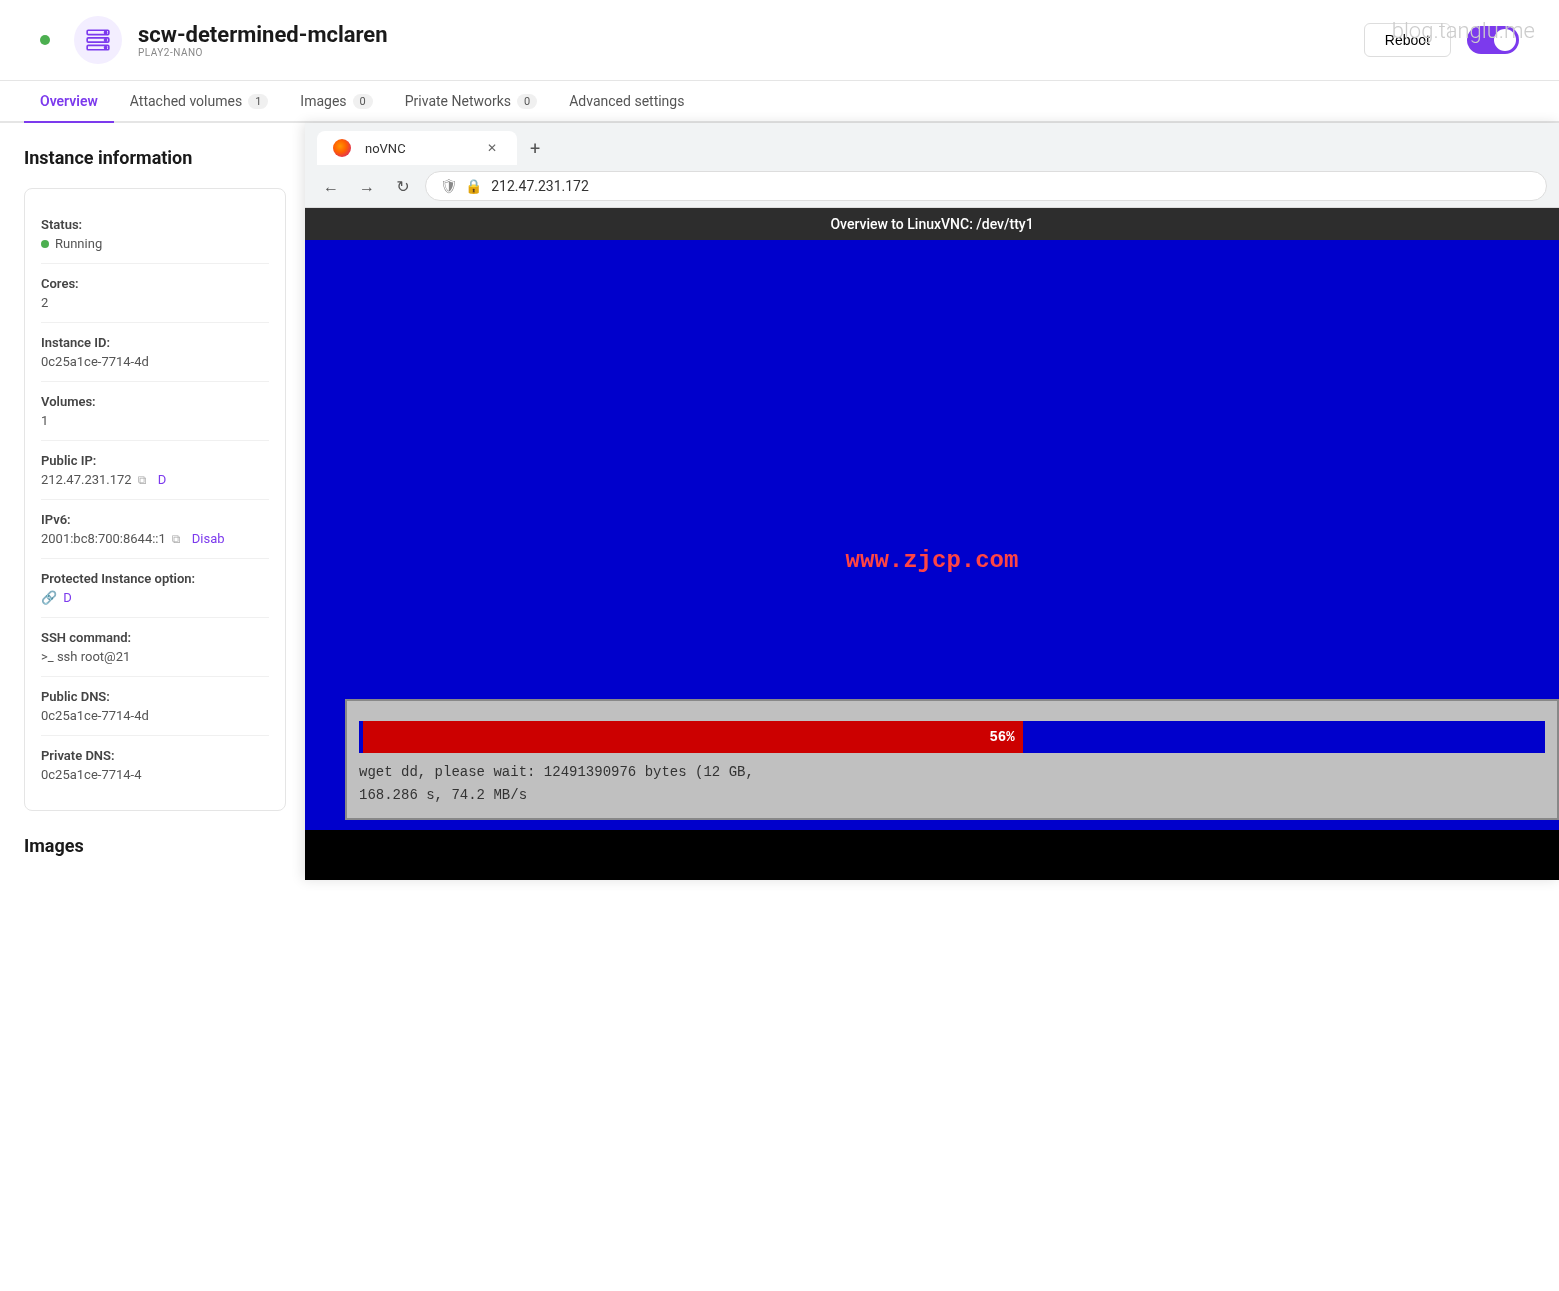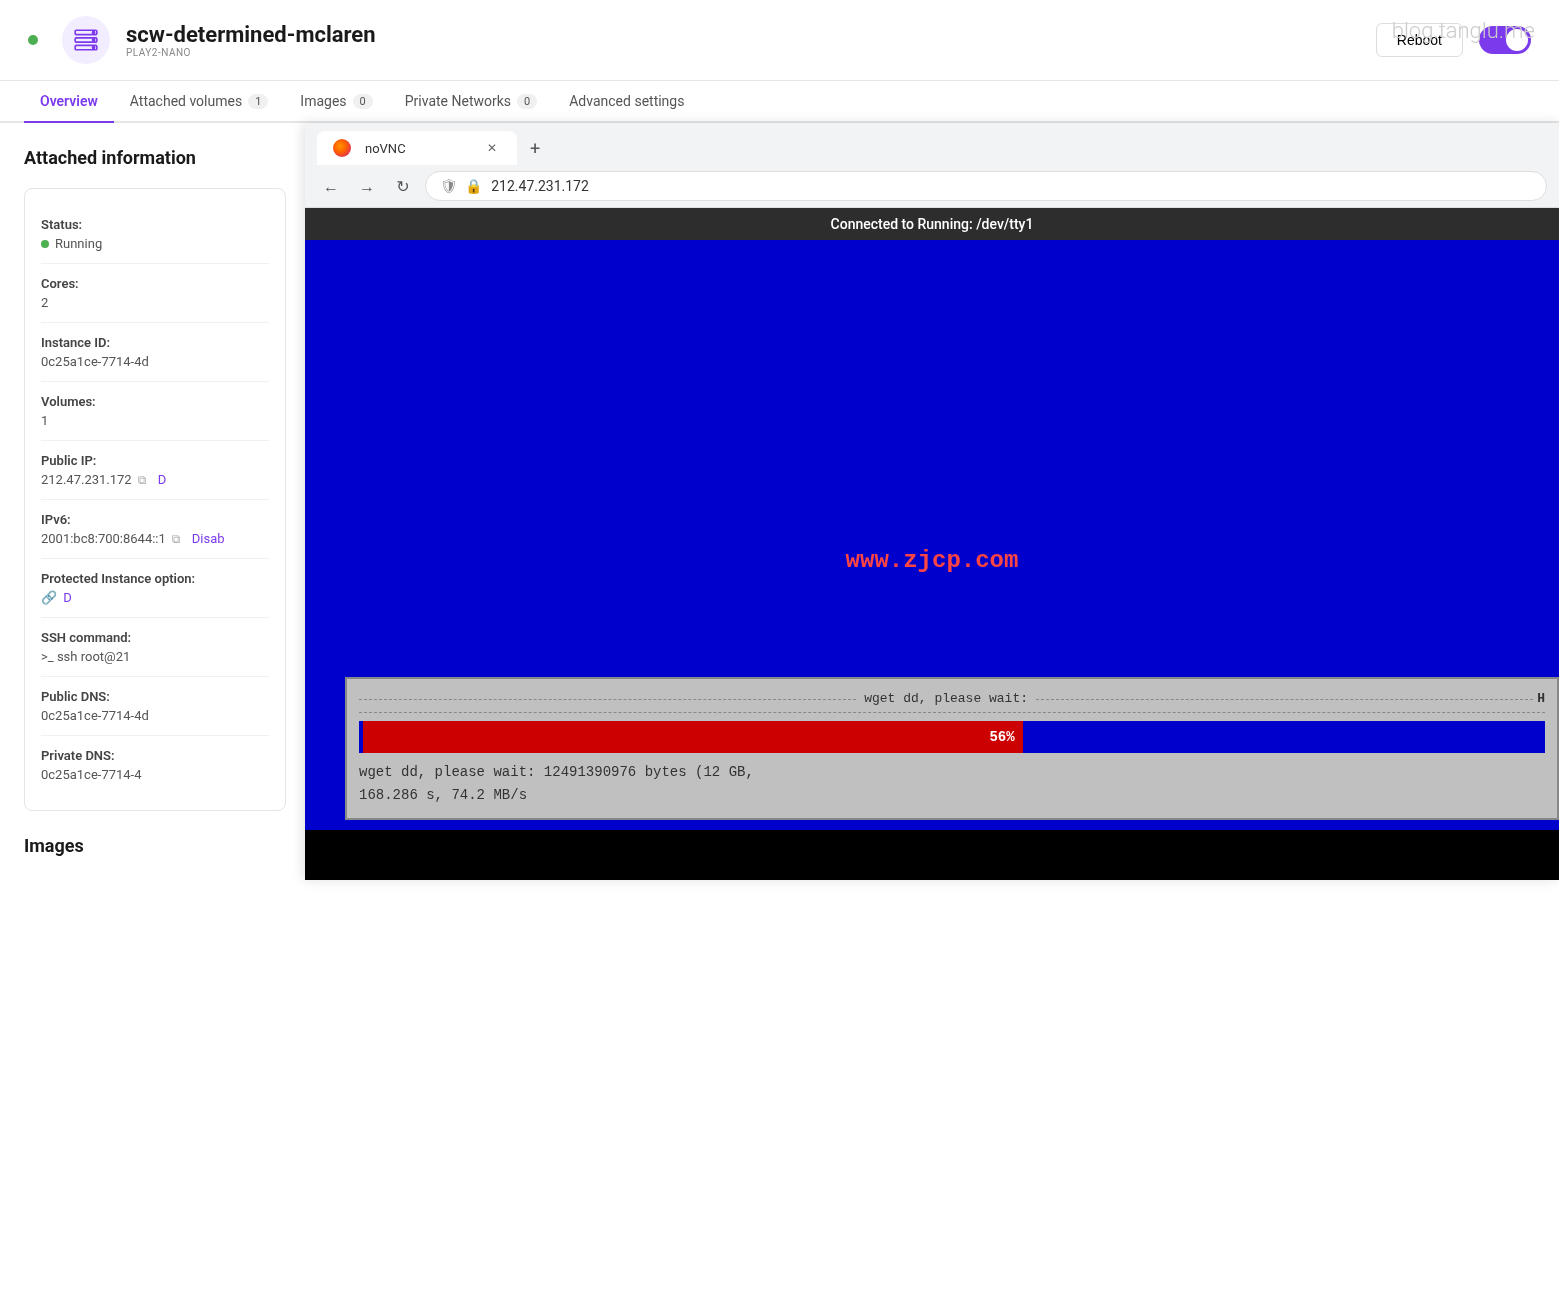--- a/index.html
+++ b/index.html
@@ -2,21 +2,21 @@
 <html><head>
   <meta charset="utf-8">
   <style>
     * { margin: 0; padding: 0; box-sizing: border-box; }
     body { font-family: -apple-system, BlinkMacSystemFont, 'Segoe UI', Roboto, sans-serif; background: #fff; color: #333; width: 1559px; min-height: 1291px; overflow: hidden; }
 
     
     .header {
       display: flex;
       align-items: center;
-      padding: 16px 28px;
+      padding: 16px 40px;
       border-bottom: 1px solid #e5e5e5;
       gap: 16px;
     }
     .header-icon {
       width: 48px; height: 48px;
       background: #f3eeff;
       border-radius: 50%;
       display: flex; align-items: center; justify-content: center;
       font-size: 22px;
     }
@@ -368,21 +368,21 @@
     <span class="badge">0</span>
   </div>
   <div class="nav-tab">
     <span>Advanced settings</span>
   </div>
 </div>
 
 <div class="main-content">
 
   <div class="left-panel">
-    <div class="section-title">Attached information</div>
+    <div class="section-title">Instance information</div>
     <div class="info-card">
       <div class="info-row">
         <div class="info-label">Status:</div>
         <div class="info-value">
           <span class="running-dot"></span>
           <span>Running</span>
         </div>
       </div>
       <div class="info-row">
         <div class="info-label">Cores:</div>
@@ -459,33 +459,27 @@
         <div class="nav-btn">↻</div>
         <div class="address-bar">
           <span class="security-icon">🛡</span>
           <span class="security-icon">🔒</span>
           <span class="url-text">212.47.231.172</span>
         </div>
       </div>
     </div>
 
     <div class="vnc-bar">
-      <span>Connected to Running: /dev/tty1</span>
+      <span>Overview to LinuxVNC: /dev/tty1</span>
     </div>
 
     <div class="vnc-content">
       <div class="vnc-watermark">www.zjcp.com</div>
 
       <div class="terminal-box">
-        <div class="terminal-title-bar">
-          <span style="flex:1;border-top:1px dashed #888;margin-top:8px;margin-right:8px;"></span>
-          <span>wget dd, please wait:</span>
-          <span style="flex:1;border-top:1px dashed #888;margin-top:8px;margin-left:8px;"></span>
-          <span style="margin-left:4px;font-weight:bold;">H</span>
-        </div>
         <div class="progress-bar-container">
           <div class="progress-bar-fill" style="width:56%;">
             <span class="progress-text">56%</span>
           </div>
         </div>
         <div class="terminal-text">wget dd, please wait:  12491390976 bytes (12 GB,</div>
         <div class="terminal-text">168.286 s, 74.2 MB/s</div>
       </div>
 
       <div class="black-bar"></div>

